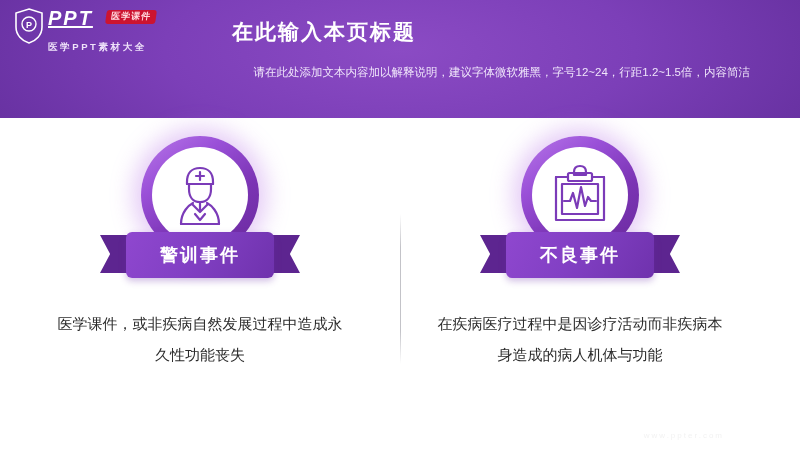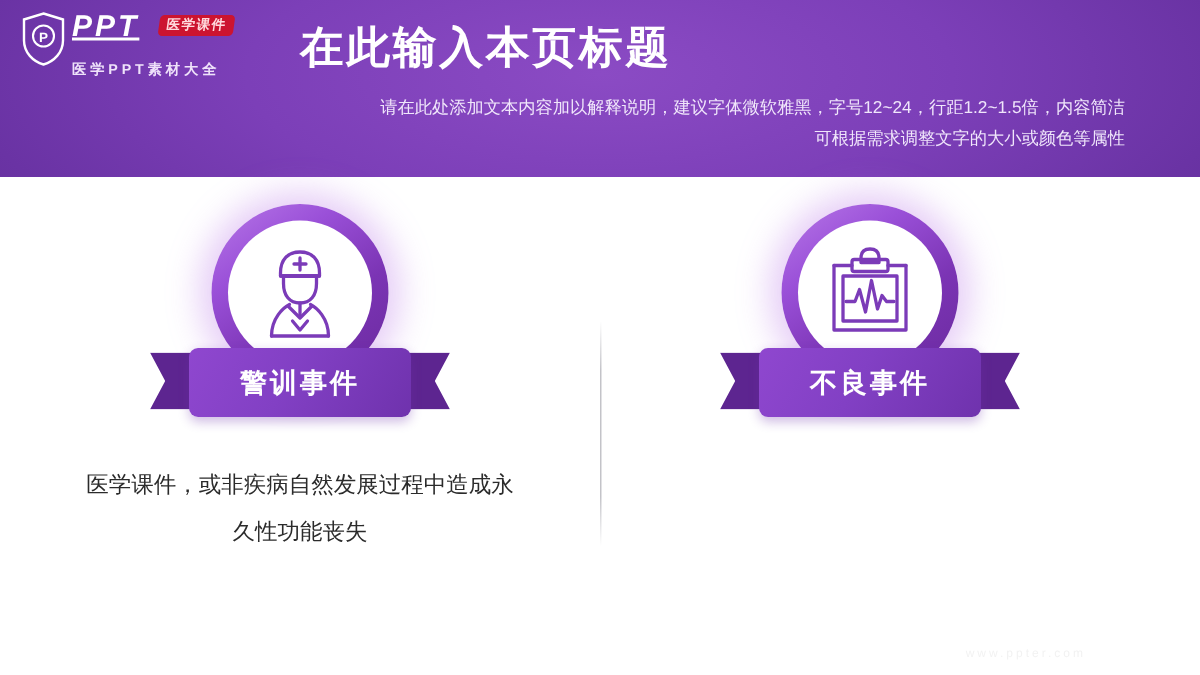--- a/index.html
+++ b/index.html
@@ -77,21 +77,21 @@
     color: #efe2fa;
     letter-spacing: 2.6px;
     font-weight: bold;
   }
 
   .page-title {
     position: absolute;
     left: 0; top: 14px;
     width: 648px;
     text-align: center;
-    font-size: 29px;
+    font-size: 21px;
     line-height: 36px;
     font-weight: bold;
     color: #ffffff;
     letter-spacing: 2px;
   }
   .subtitle {
     position: absolute;
     left: 50px; top: 62px;
     width: 700px;
     text-align: right;
@@ -251,21 +251,20 @@
     </svg>
     <div class="logo-ppt">PPT</div>
     <div class="logo-badge">医学课件</div>
     <div class="logo-sub">医学PPT素材大全</div>
   </div>
 
   <div class="page-title">在此输入本页标题</div>
 
   <div class="subtitle">
     <div>请在此处添加文本内容加以解释说明，建议字体微软雅黑，字号12~24，行距1.2~1.5倍，内容简洁</div>
-    <div>可根据需求调整文字的大小或颜色等属性</div>
   </div>
 </div>
 
 <div class="content">
 
   <div class="divider"></div>
 
   <div class="col col-left">
     <div class="badge-wrap">
       <div class="ring"></div>
@@ -311,16 +310,17 @@
         </svg>
       </div>
       <div class="ribbon">
         <div class="ribbon-tail left"></div>
         <div class="ribbon-tail right"></div>
         <div class="ribbon-band">
           <span class="ribbon-label">不良事件</span>
         </div>
       </div>
     </div>
+    <div class="desc">在疾病医疗过程中是因诊疗活动而非疾病本身造成的病人机体与功能</div>
   </div>
 
   <div class="watermark">www.ppter.com</div>
 </div>
 
 </body></html>

